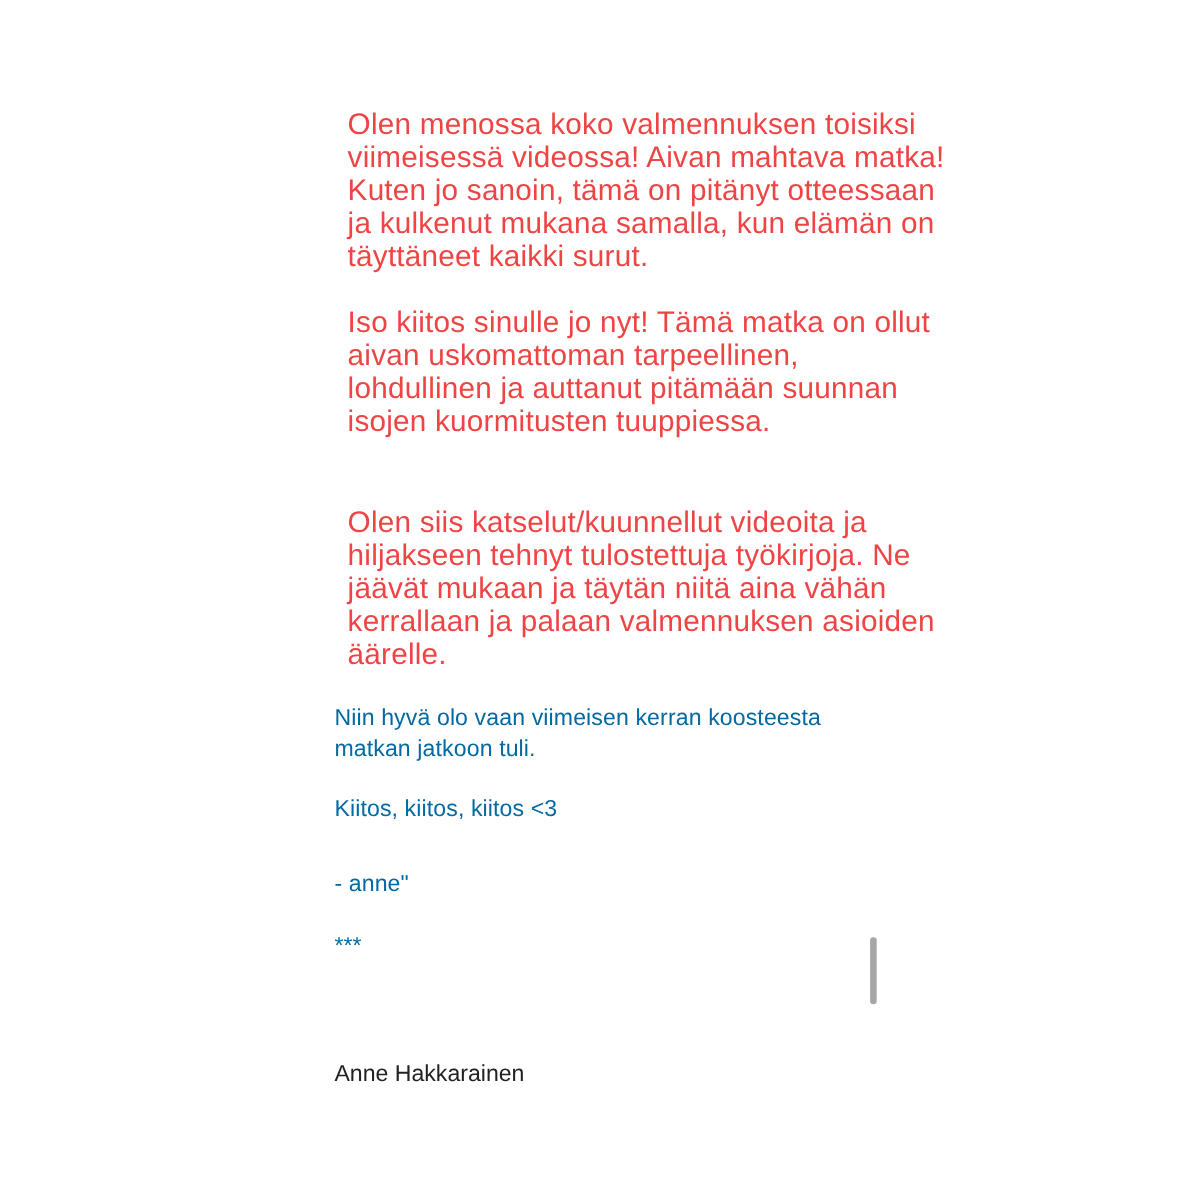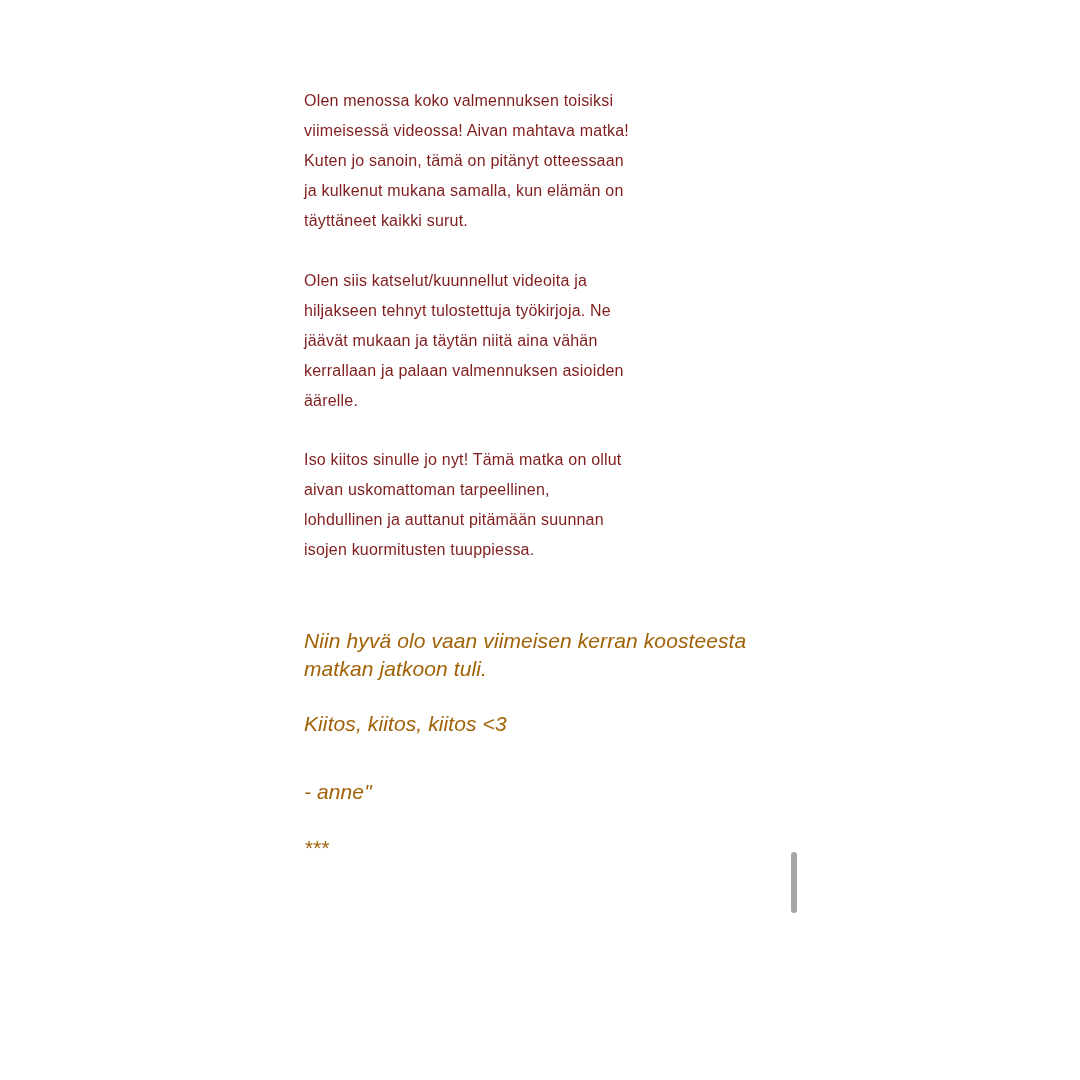--- a/index.html
+++ b/index.html
@@ -14,35 +14,34 @@
     overflow: hidden;
     font-family: "Liberation Sans", "DejaVu Sans", sans-serif;
   }
   .text-column {
     position: absolute;
     left: 304px;
     top: 86px;
     width: 500px;
   }
   .para-lg {
-    font-size: 16px;
+    font-size: 27px;
     line-height: 30px;
-    color: #7f1d1d;
+    color: #ef4444;
     white-space: pre;
     letter-spacing: 0.2px;
-    margin: 0;
+    margin: 12px;
   }
   .para-sm {
     font-size: 21px;
     line-height: 28px;
-    color: #a16207;
+    color: #0369a1;
     white-space: pre;
     letter-spacing: 0.1px;
     margin: 0;
-    font-style: italic;
   }
   #para-1 { margin-bottom: 30px; }
   #para-2 { margin-bottom: 29px; }
   #para-3 { margin-bottom: 62px; }
   #closing-note { margin-bottom: 27px; }
   #thanks-line { margin-bottom: 40px; }
   #sign-off-line { margin-bottom: 28px; }
   #separator-line { margin-bottom: 30px; }
   .signature-block {
     font-size: 21px;
@@ -68,39 +67,40 @@
 <body>
 
 <div class="text-column">
 
   <p class="para-lg" id="para-1">Olen menossa koko valmennuksen toisiksi
 viimeisessä videossa! Aivan mahtava matka!
 Kuten jo sanoin, tämä on pitänyt otteessaan
 ja kulkenut mukana samalla, kun elämän on
 täyttäneet kaikki surut.</p>
 
+  <p class="para-lg" id="para-3">Iso kiitos sinulle jo nyt! Tämä matka on ollut
+aivan uskomattoman tarpeellinen,
+lohdullinen ja auttanut pitämään suunnan
+isojen kuormitusten tuuppiessa.</p>
+
   <p class="para-lg" id="para-2">Olen siis katselut/kuunnellut videoita ja
 hiljakseen tehnyt tulostettuja työkirjoja. Ne
 jäävät mukaan ja täytän niitä aina vähän
 kerrallaan ja palaan valmennuksen asioiden
 äärelle.</p>
-
-  <p class="para-lg" id="para-3">Iso kiitos sinulle jo nyt! Tämä matka on ollut
-aivan uskomattoman tarpeellinen,
-lohdullinen ja auttanut pitämään suunnan
-isojen kuormitusten tuuppiessa.</p>
 
   <p class="para-sm" id="closing-note">Niin hyvä olo vaan viimeisen kerran koosteesta
 matkan jatkoon tuli.</p>
 
   <p class="para-sm" id="thanks-line">Kiitos, kiitos, kiitos &lt;3</p>
 
   <p class="para-sm" id="sign-off-line">- anne"</p>
 
   <p class="para-sm" id="separator-line">***</p>
 
   <div class="signature-block">
+    <p class="signature-line">Anne Hakkarainen</p>
     
   </div>
 
 </div>
 
 <div class="scroll-thumb"></div>
 
 </body></html>

